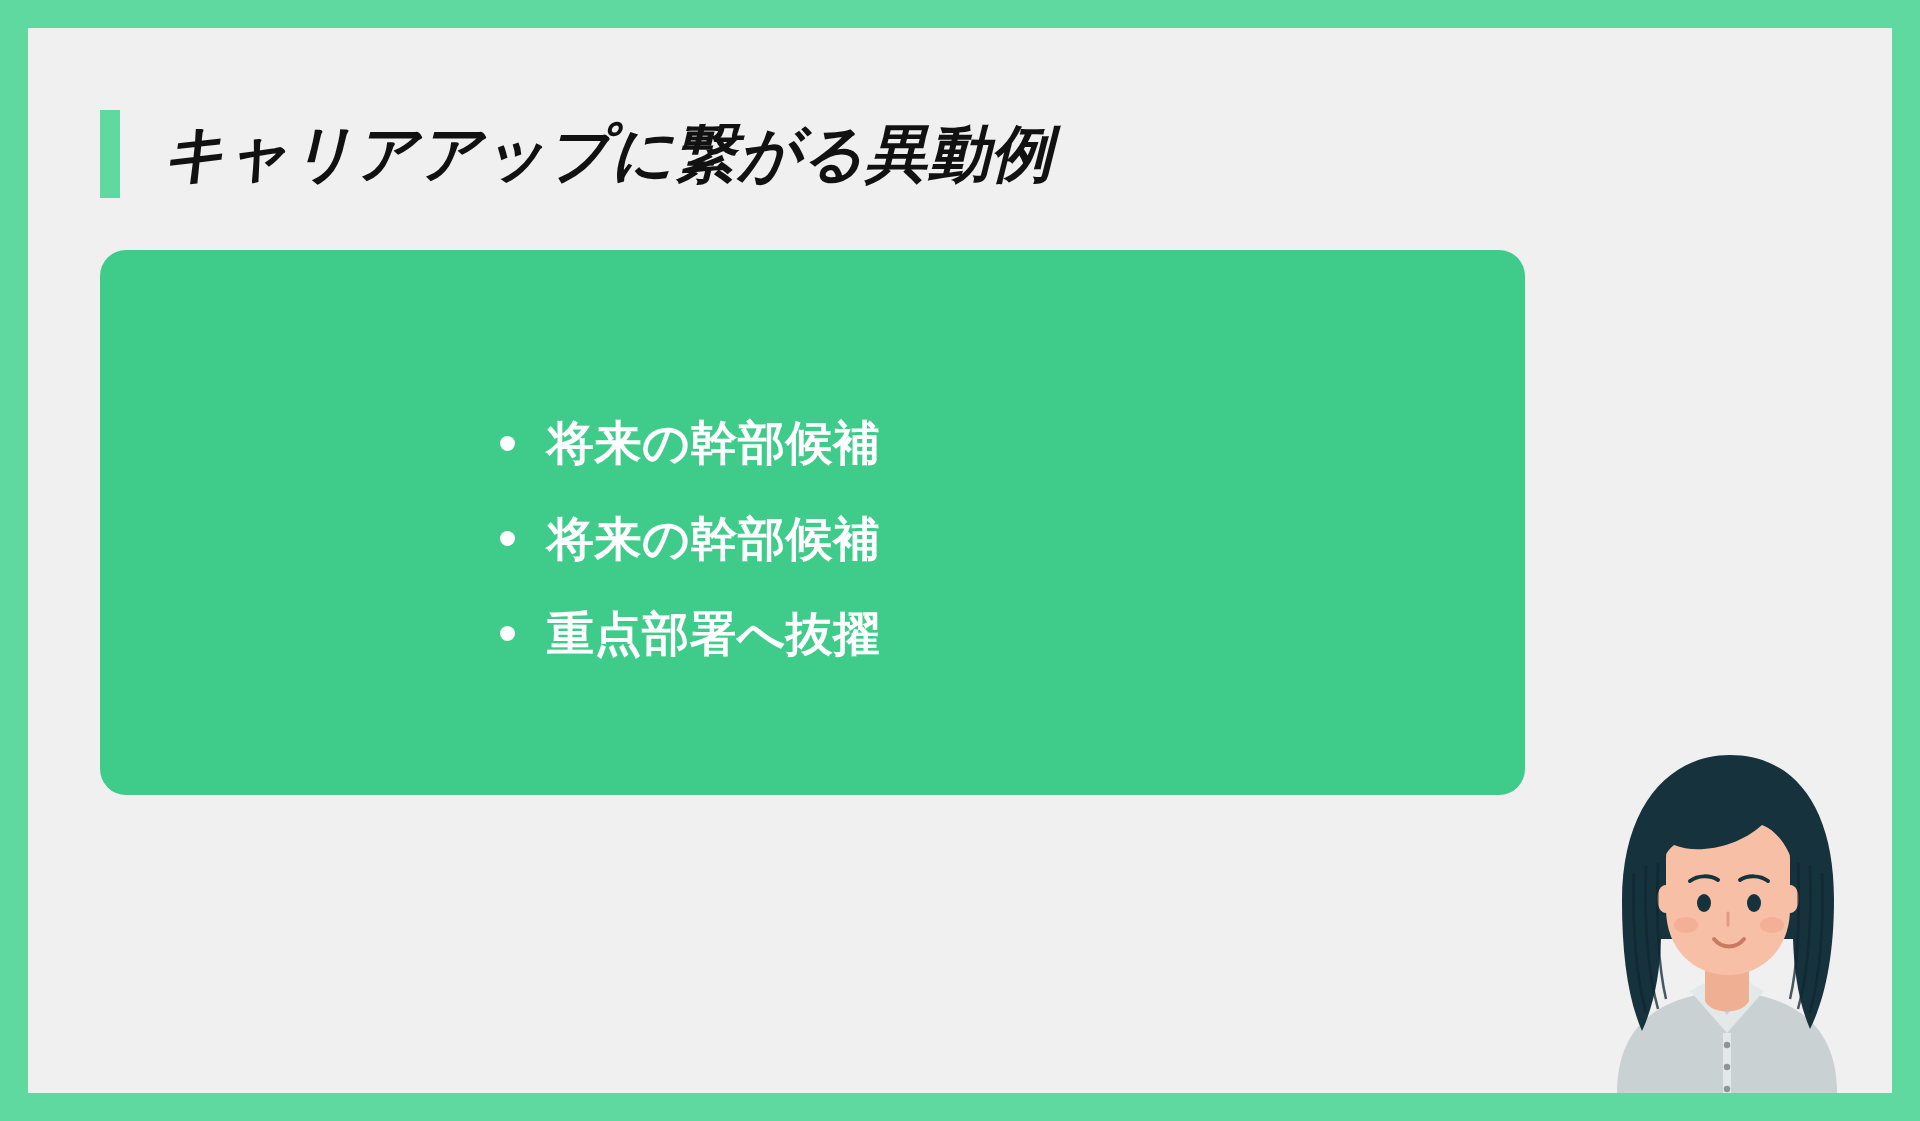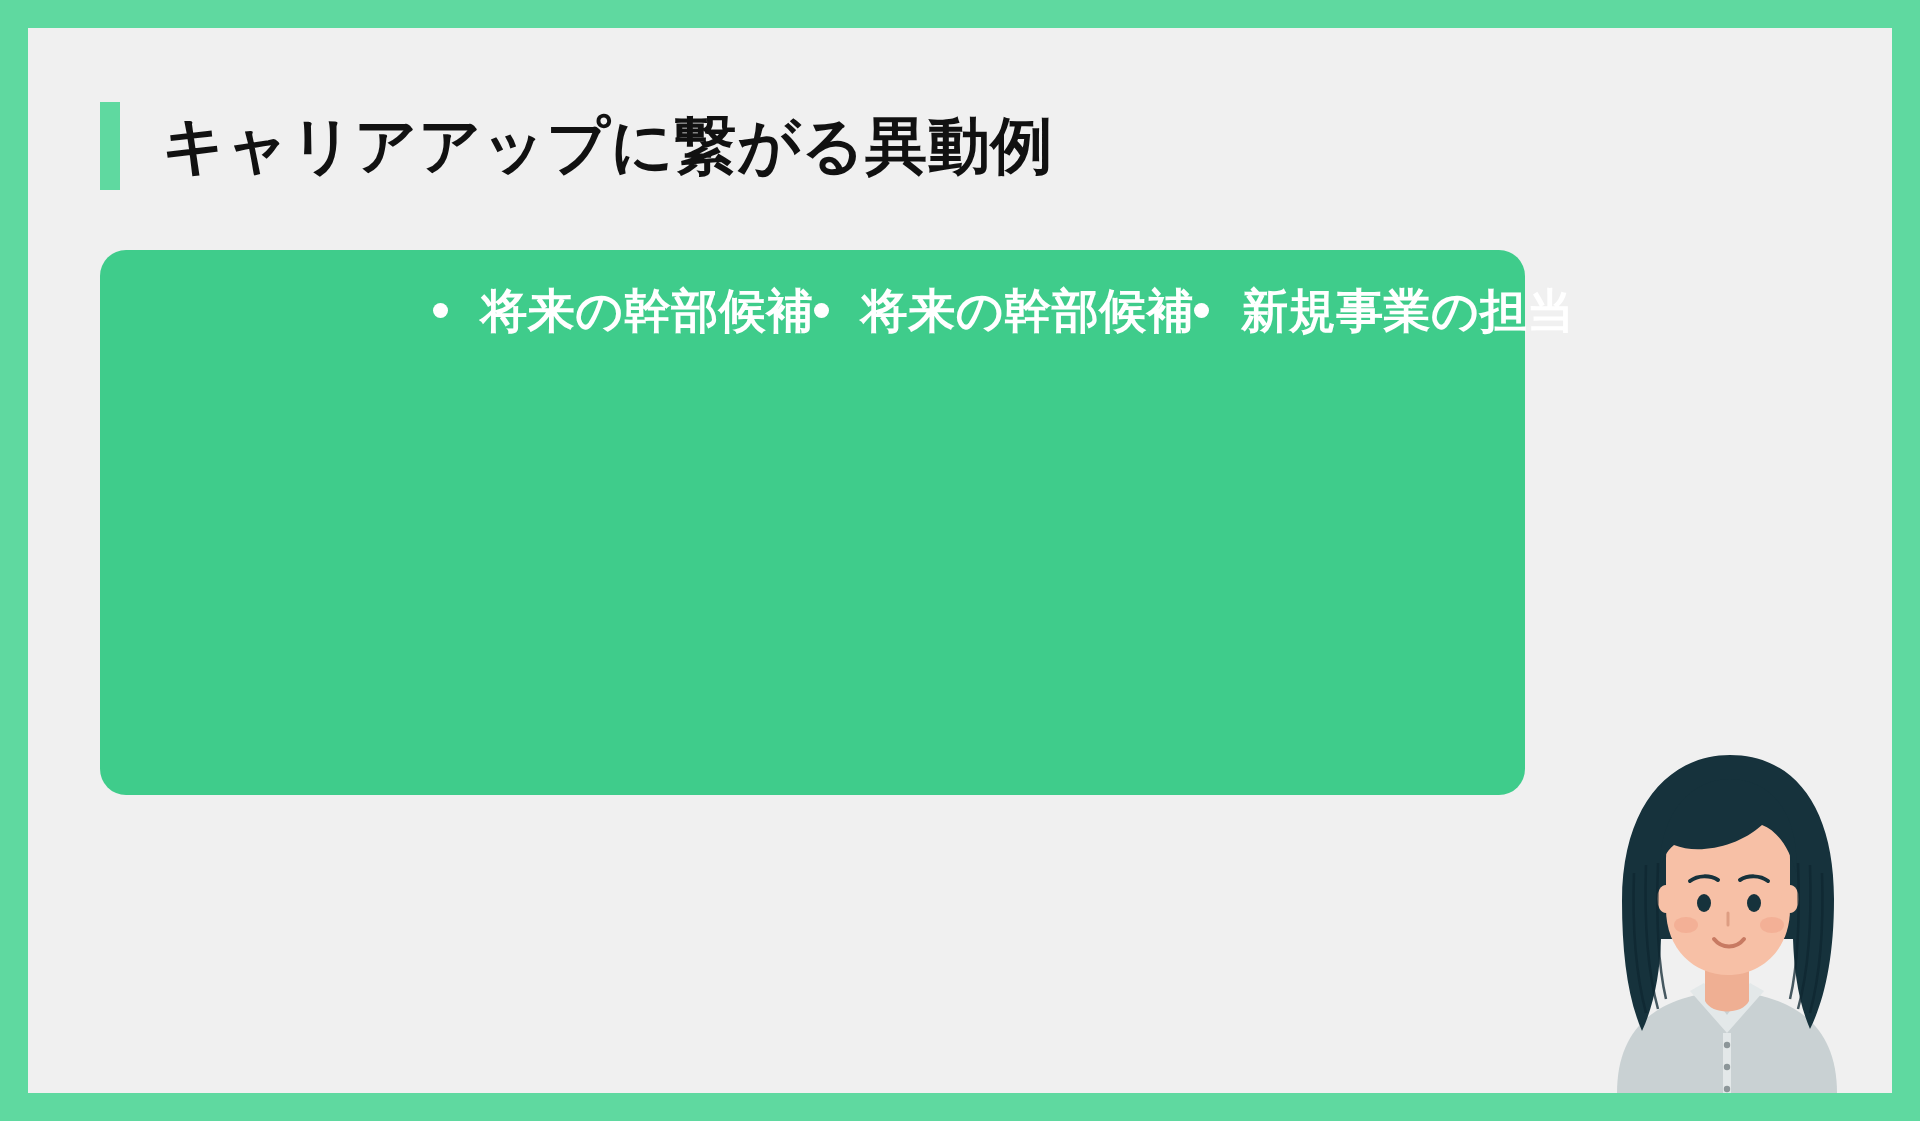--- a/index.html
+++ b/index.html
@@ -29,24 +29,25 @@
     width: 100%;
     height: 100%;
     background: #F0F0F0;           
     overflow: hidden;
   }
 
   
   .title-row {
     position: absolute;
     left: 72px;
-    top: 72px;
+    top: 80px;
     display: flex;
     align-items: center;
     height: 92px;
+    font-style: italic;
   }
   .title-accent {
     width: 20px;
     height: 88px;
     background: #5FD9A0;
     flex: 0 0 auto;
   }
   .title-text {
     margin-left: 42px;
     font-size: 62px;
@@ -67,25 +68,25 @@
     background: #3FCC8B;
     border-radius: 26px;
     box-sizing: border-box;
   }
   .bullet-list {
     position: absolute;
     left: 0;
     top: 0;
     width: 100%;
     height: 100%;
-    margin: 4px;
+    margin: 16px;
     padding: 9px;
     list-style: none;
     display: flex;
-    flex-direction: row;
+    flex-direction: column;
     justify-content: center;
     align-items: flex-start;
     padding-left: 384px;
     box-sizing: border-box;
   }
   .bullet-item {
     display: flex;
     align-items: center;
     margin: 23px 0;
   }
@@ -133,21 +134,21 @@
         <li class="bullet-item">
           <span class="bullet-dot"></span>
           <span class="bullet-label">将来の幹部候補</span>
         </li>
         <li class="bullet-item">
           <span class="bullet-dot"></span>
           <span class="bullet-label">将来の幹部候補</span>
         </li>
         <li class="bullet-item">
           <span class="bullet-dot"></span>
-          <span class="bullet-label">新規事業の担当</span>
+          <span class="bullet-label">重点部署へ抜擢</span>
         </li>
       </ul>
     </div>
 
     <div class="illustration">
       <svg viewBox="0 0 330 360" xmlns="http://www.w3.org/2000/svg" aria-hidden="true">
 
         <g>
           <path d="M55 360 C 55 292, 98 262, 165 258 C 232 262, 275 292, 275 360 Z" fill="#C9D1D3"></path>
 

